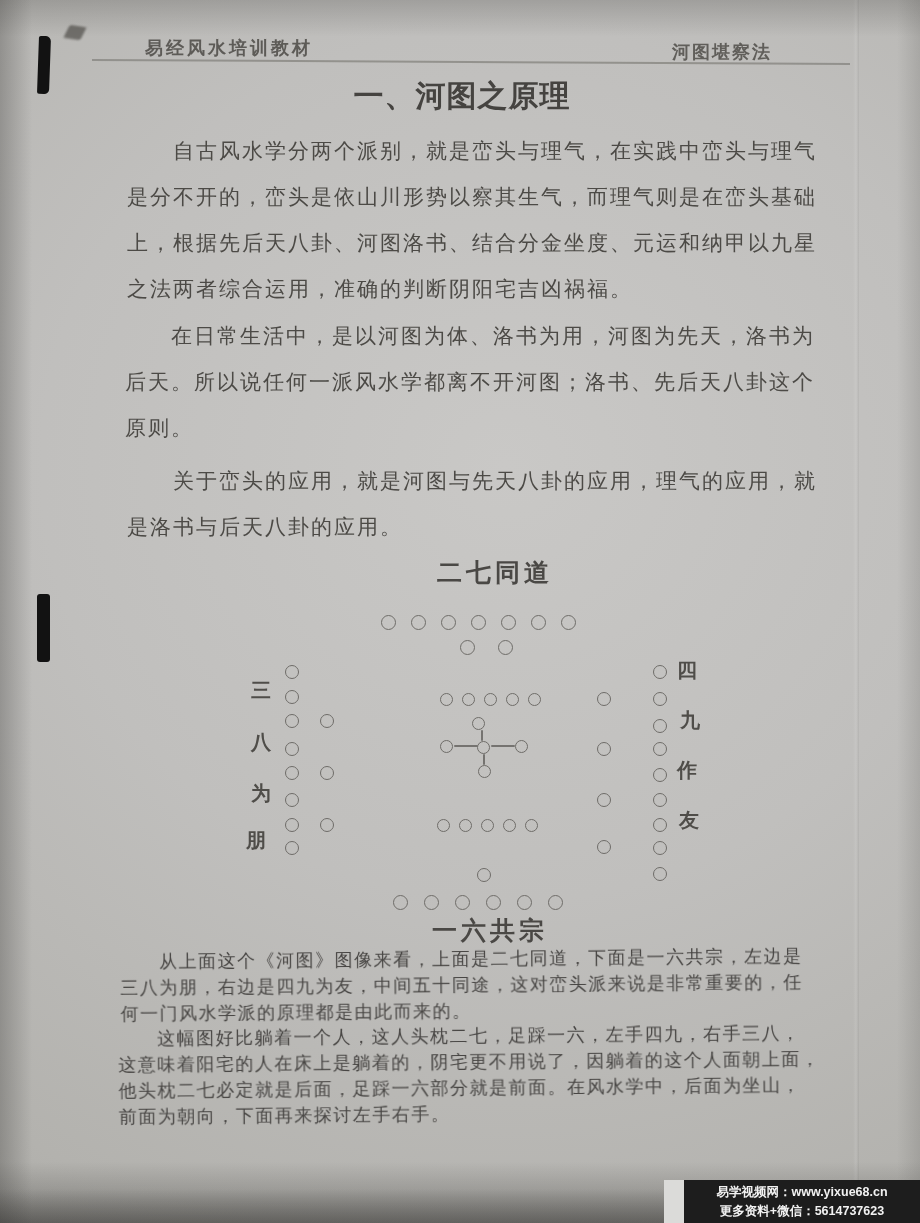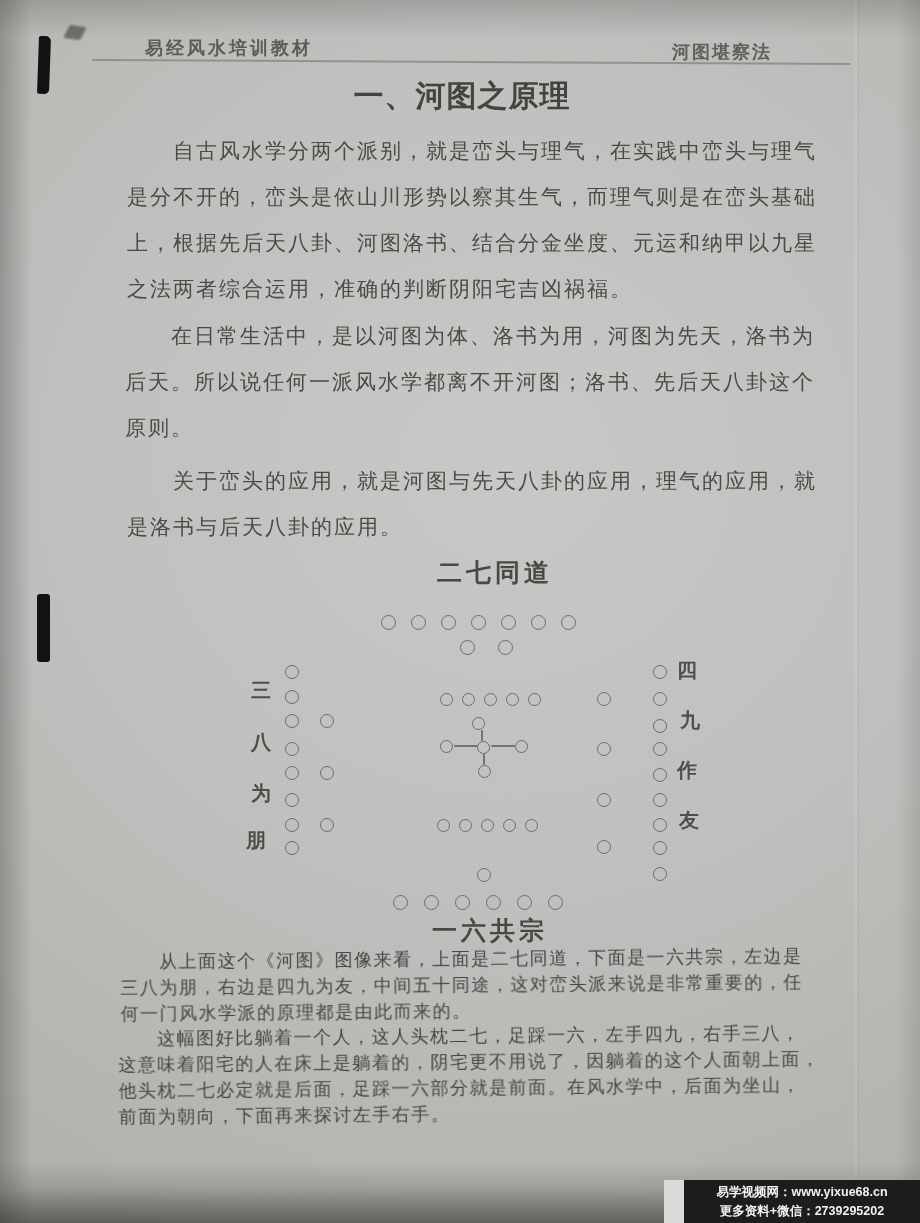--- a/index.html
+++ b/index.html
@@ -170,21 +170,21 @@
   <div class="para para-bottom para5 scan">
       <div class="line">　　这幅图好比躺着一个人，这人头枕二七，足踩一六，左手四九，右手三八，</div>
       <div class="line">这意味着阳宅的人在床上是躺着的，阴宅更不用说了，因躺着的这个人面朝上面，</div>
       <div class="line">他头枕二七必定就是后面，足踩一六部分就是前面。在风水学中，后面为坐山，</div>
       <div class="line">前面为朝向，下面再来探讨左手右手。</div>
     </div>
 
   <div class="wm-strip"></div>
   <div class="watermark">
     <div>易学视频网：www.yixue68.cn</div>
-    <div>更多资料+微信：2739295202</div>
+    <div>更多资料+微信：5614737623</div>
   </div>
 
   <div class="binder-mark mark1"></div>
   <div class="binder-mark mark2"></div>
   <div class="smudge"></div>
 
   <div class="vignette"></div>
   <div class="bottom-shadow"></div>
 </div>
 

